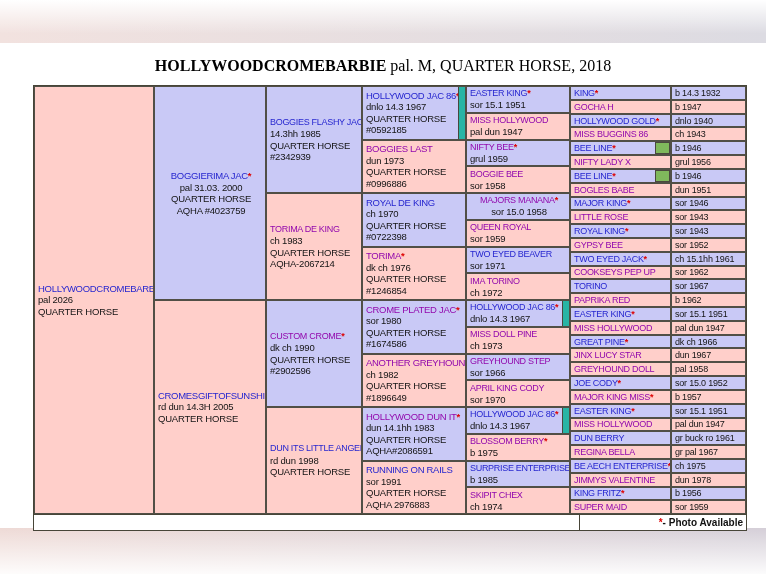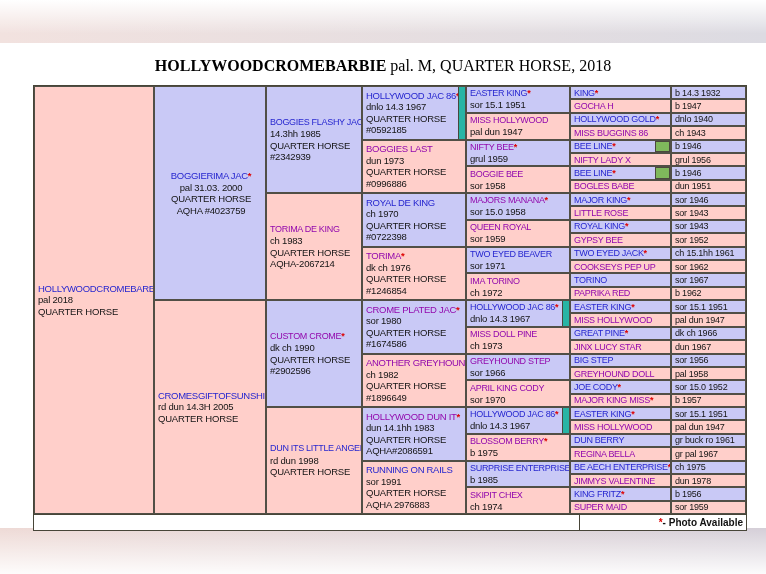--- a/index.html
+++ b/index.html
@@ -109,21 +109,21 @@
   <div class="band band-top"></div>
   <div class="band band-bottom"></div>
 
   <div class="title"><span class="t-bold">HOLLYWOODCROMEBARBIE</span><span> pal. M, QUARTER HORSE, 2018</span></div>
 
   <div class="pwrap">
     <div class="pedigree">
       <div class="gen-col col-1" id="col-gen1">
           <div class="cell" style="background: rgb(255, 207, 202);">
             <a class="hname" style="color: rgb(38, 38, 207);"><span>HOLLYWOODCROMEBARBIE</span></a>
-            <div class="hline">pal 2018</div>
+            <div class="hline">pal 2026</div>
             <div class="hline">QUARTER HORSE</div>
           </div>
         </div>
       <div class="gen-col col-2" id="col-gen2">
           <div class="cell" style="background: rgb(201, 201, 246); align-items: center;">
             <a class="hname" style="color: rgb(38, 38, 207);"><span>BOGGIERIMA JAC</span><span class="star" style="color: rgb(221, 0, 0);">*</span></a>
             <div class="hline">pal 31.03. 2000</div>
             <div class="hline">QUARTER HORSE</div>
             <div class="hline">AQHA #4023759</div>
           </div>
@@ -219,21 +219,21 @@
             <div class="hline">pal dun 1947</div>
           </div>
           <div class="cell" style="background: rgb(201, 201, 246);">
             <a class="hname" style="color: rgb(146, 8, 173);"><span>NIFTY BEE</span><span class="star" style="color: rgb(221, 0, 0);">*</span></a>
             <div class="hline">grul 1959</div>
           </div>
           <div class="cell" style="background: rgb(255, 207, 202);">
             <a class="hname" style="color: rgb(146, 8, 173);"><span>BOGGIE BEE</span></a>
             <div class="hline">sor 1958</div>
           </div>
-          <div class="cell" style="background: rgb(201, 201, 246);">
+          <div class="cell" style="background: rgb(201, 201, 246); align-items: center;">
             <a class="hname" style="color: rgb(146, 8, 173);"><span>MAJORS MANANA</span><span class="star" style="color: rgb(221, 0, 0);">*</span></a>
             <div class="hline">sor 15.0 1958</div>
           </div>
           <div class="cell" style="background: rgb(255, 207, 202);">
             <a class="hname" style="color: rgb(146, 8, 173);"><span>QUEEN ROYAL</span></a>
             <div class="hline">sor 1959</div>
           </div>
           <div class="cell" style="background: rgb(201, 201, 246);">
             <a class="hname" style="color: rgb(38, 38, 207);"><span>TWO EYED BEAVER</span></a>
             <div class="hline">sor 1971</div>
@@ -431,28 +431,20 @@
             <div class="g6-details" style="background: rgb(201, 201, 246);">
               <div class="hline">dk ch 1966</div>
             </div>
           </div>
           <div class="g6-row">
             <div class="g6-name" style="background: rgb(255, 207, 202);">
               <a class="hname" style="color: rgb(146, 8, 173);"><span>JINX LUCY STAR</span></a>
             </div>
             <div class="g6-details" style="background: rgb(255, 207, 202);">
               <div class="hline">dun 1967</div>
-            </div>
-          </div>
-          <div class="g6-row">
-            <div class="g6-name" style="background: rgb(201, 201, 246);">
-              <a class="hname" style="color: rgb(38, 38, 207);"><span>BIG STEP</span></a>
-            </div>
-            <div class="g6-details" style="background: rgb(201, 201, 246);">
-              <div class="hline">sor 1956</div>
             </div>
           </div>
           <div class="g6-row">
             <div class="g6-name" style="background: rgb(255, 207, 202);">
               <a class="hname" style="color: rgb(146, 8, 173);"><span>GREYHOUND DOLL</span></a>
             </div>
             <div class="g6-details" style="background: rgb(255, 207, 202);">
               <div class="hline">pal 1958</div>
             </div>
           </div>

